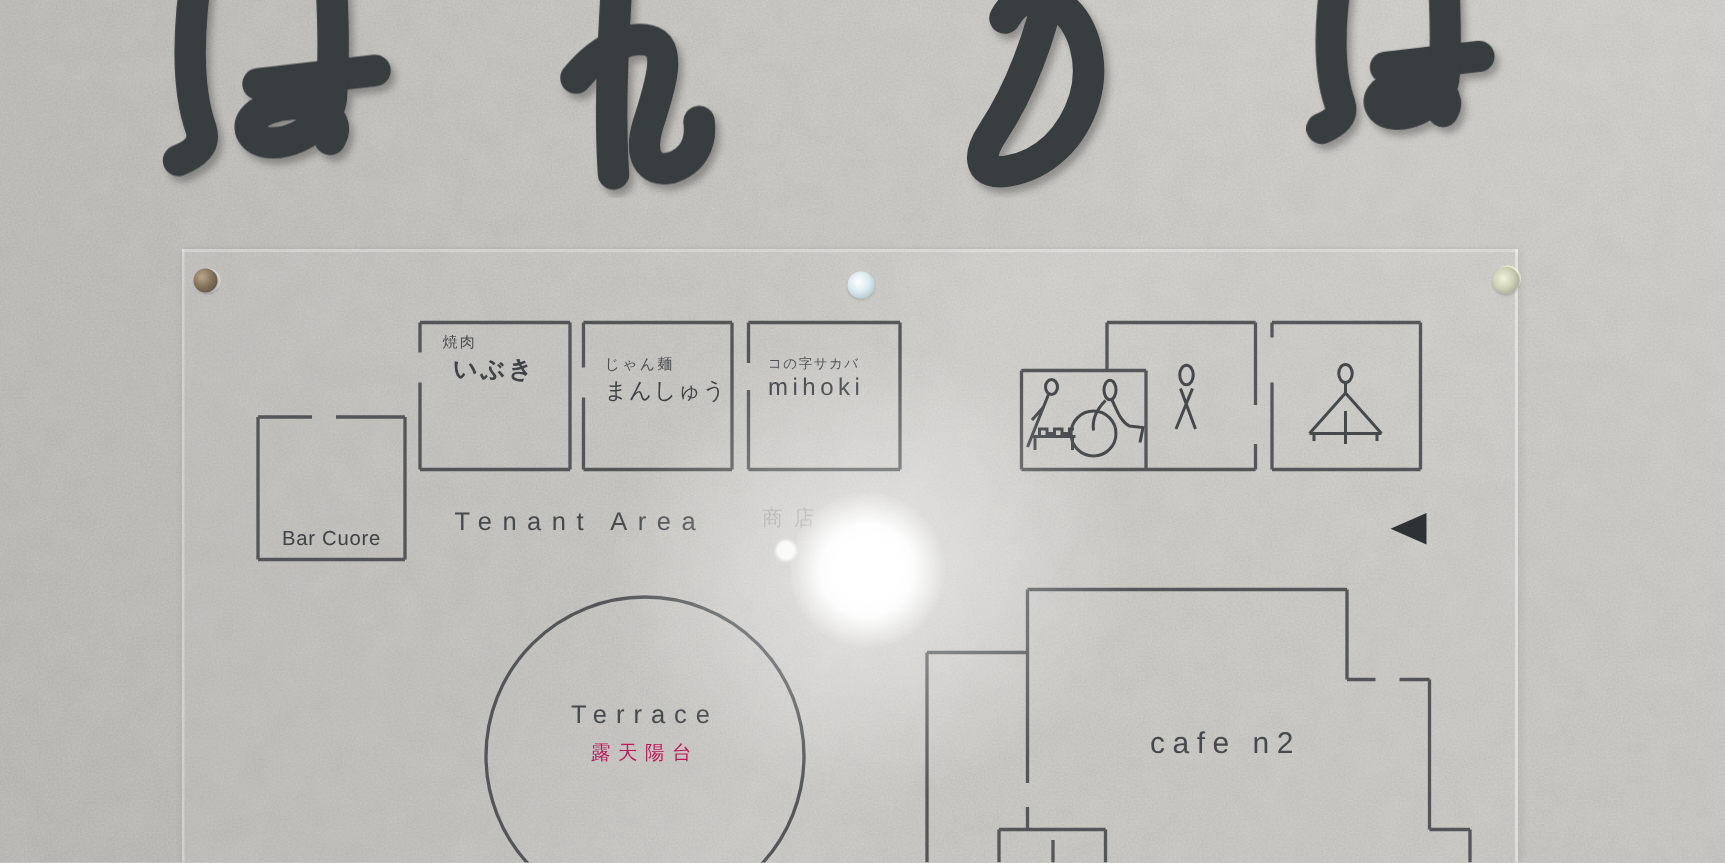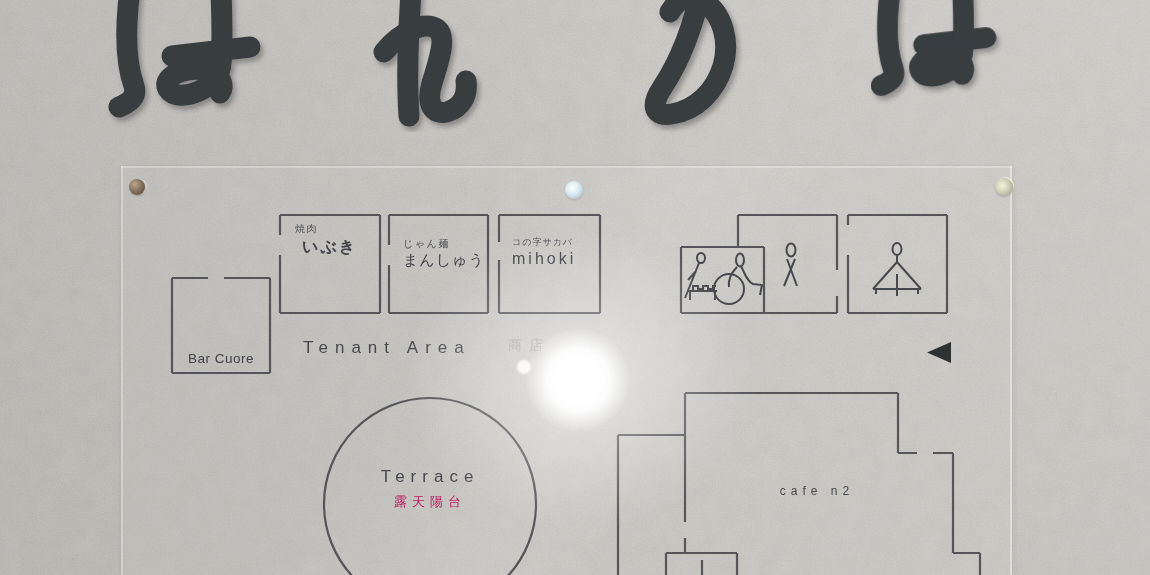--- a/index.html
+++ b/index.html
@@ -40,21 +40,21 @@
   .t-stack .nm{font-size:16px;letter-spacing:2px;color:#3f4246;margin-top:1px;}
   .t-ibuki{left:295px;top:223px;}
   .t-ibuki .nm{margin-left:7px;font-weight:bold;}
   .t-manshu{left:403px;top:239px;font-family:Liberation Mono, monospace;}
   .t-manshu .nm{font-size:15px;letter-spacing:1px;}
   .t-mihoki{left:512px;top:237px;}
   .t-mihoki .cat{font-size:9px;letter-spacing:1px;}
   .t-mihoki .nm{letter-spacing:3px;}
   .t-terrace{left:330px;top:466px;width:200px;text-align:center;font-size:17px;letter-spacing:6px;color:#46494d;}
   .t-terrace-zh{left:330px;top:494px;width:200px;text-align:center;font-size:13px;letter-spacing:5px;color:#be185d;}
-  .t-cafe{left:742px;top:484px;width:150px;text-align:center;font-size:12px;letter-spacing:5px;color:#46494d;}
+  .t-cafe{left:742px;top:484px;width:150px;text-align:center;font-size:20px;letter-spacing:5px;color:#46494d;}
   
   .glare-halo{left:400px;top:225px;width:360px;height:310px;border-radius:50%;
     background:radial-gradient(ellipse at center, rgba(255,255,255,0.50) 0%, rgba(255,255,255,0.20) 42%, rgba(255,255,255,0) 70%);}
   .glare-core{left:526px;top:328px;width:104px;height:104px;border-radius:50%;
     background:radial-gradient(circle, #ffffff 0%, #ffffff 24%, rgba(255,255,255,0.92) 42%, rgba(255,255,255,0) 72%);}
   .glare-dot{left:517px;top:360px;width:14px;height:14px;border-radius:50%;background:rgba(255,255,255,0.85);filter:blur(1px);}
   
   .screw{position:absolute;border-radius:50%;}
   .screw-left{left:129px;top:179px;width:16px;height:16px;
     background:radial-gradient(circle at 36% 34%, #bba78e 0%, #86735c 45%, #4e4336 100%);

